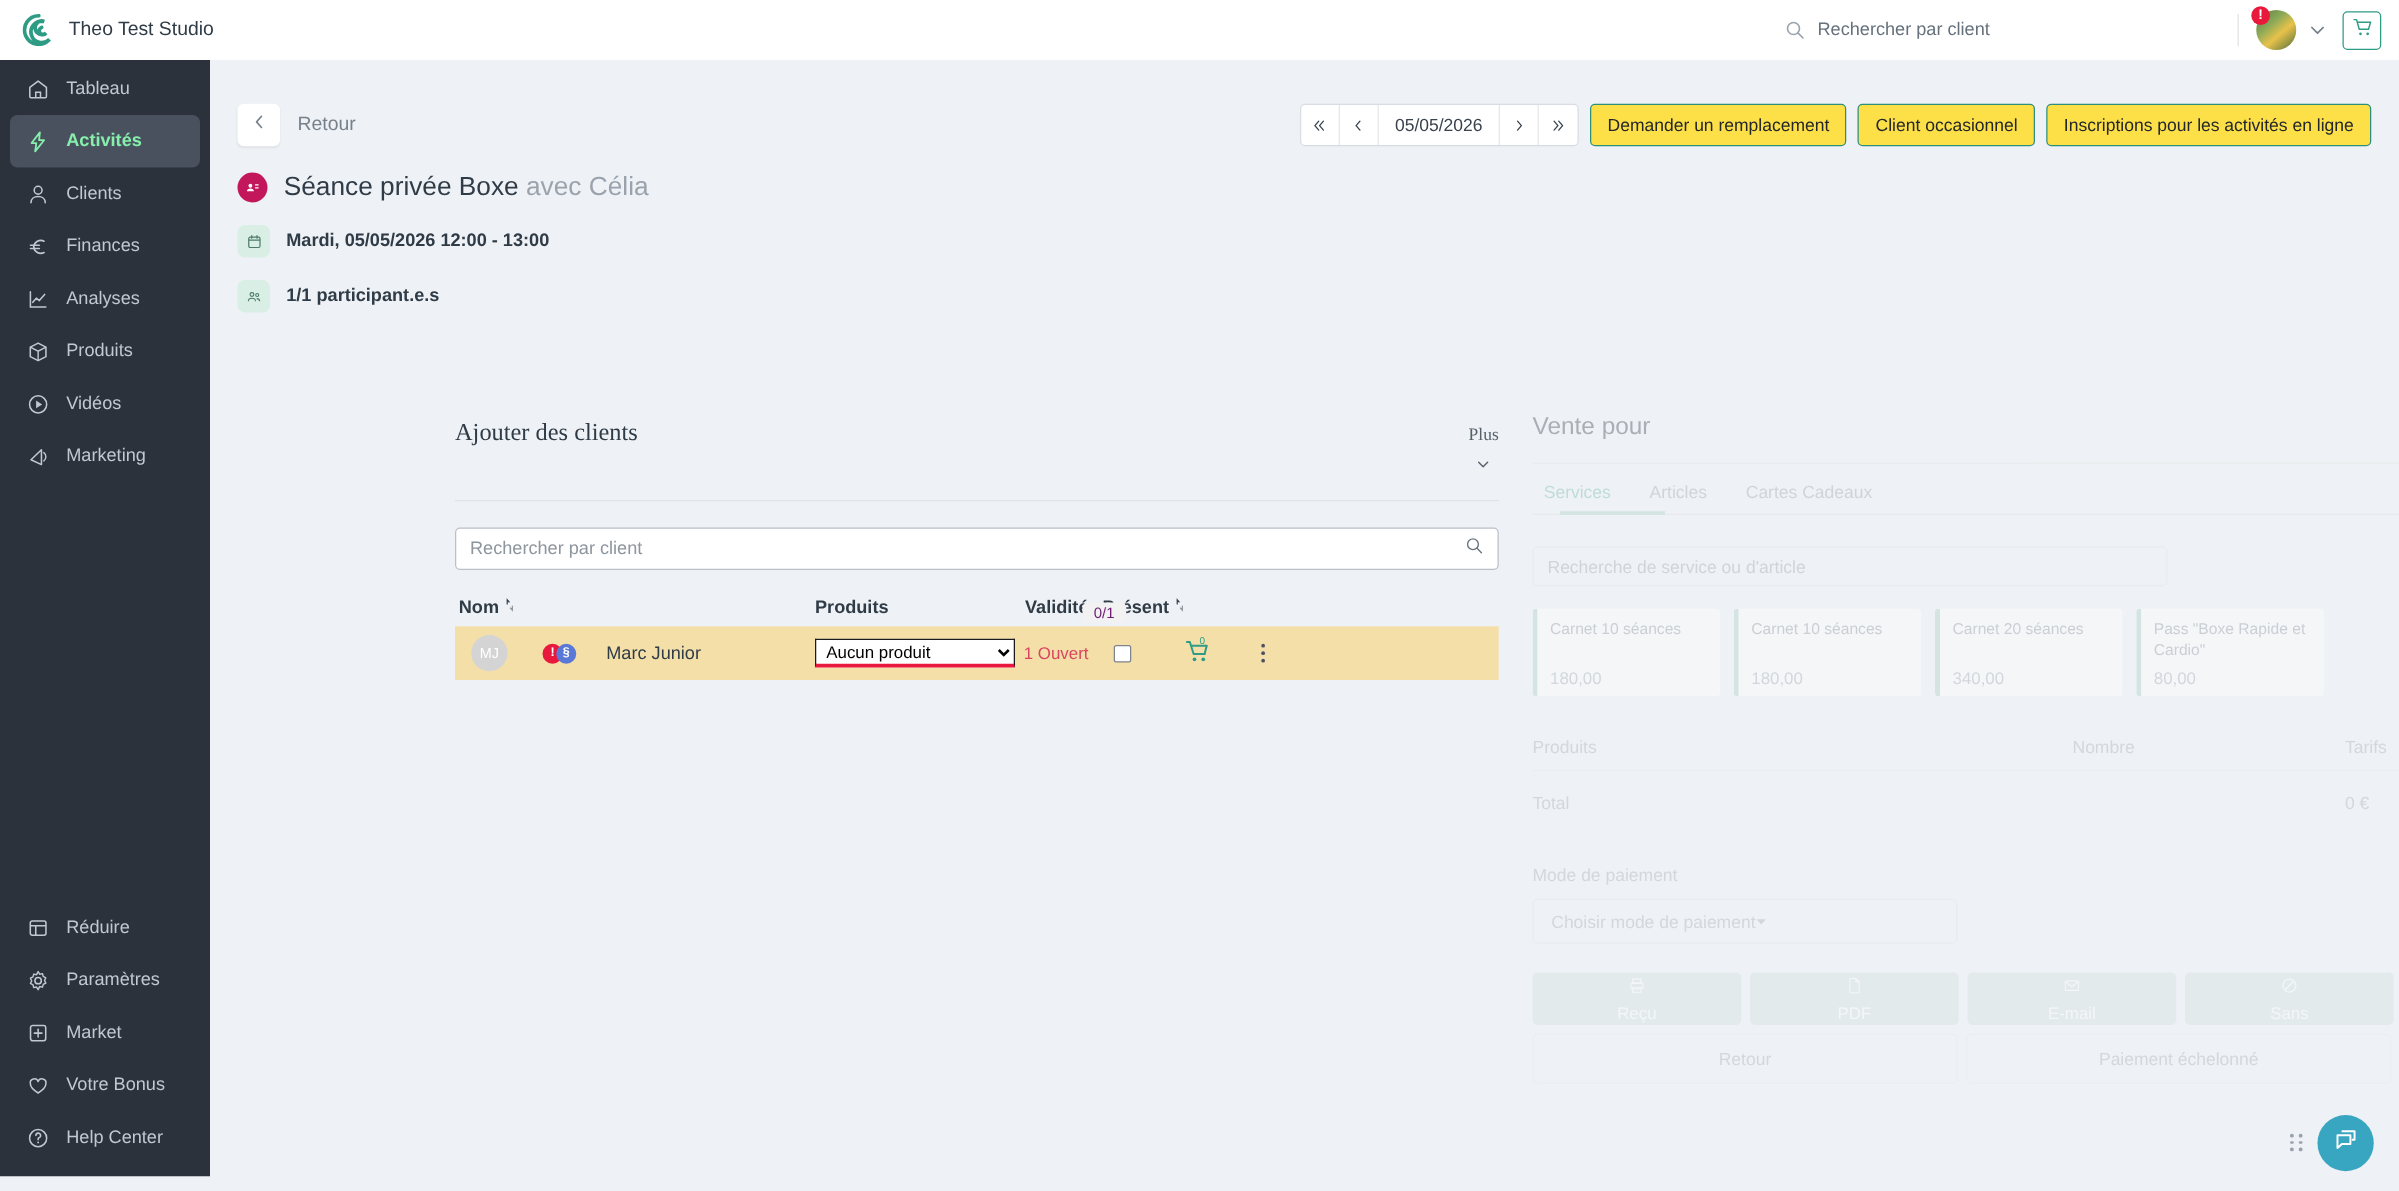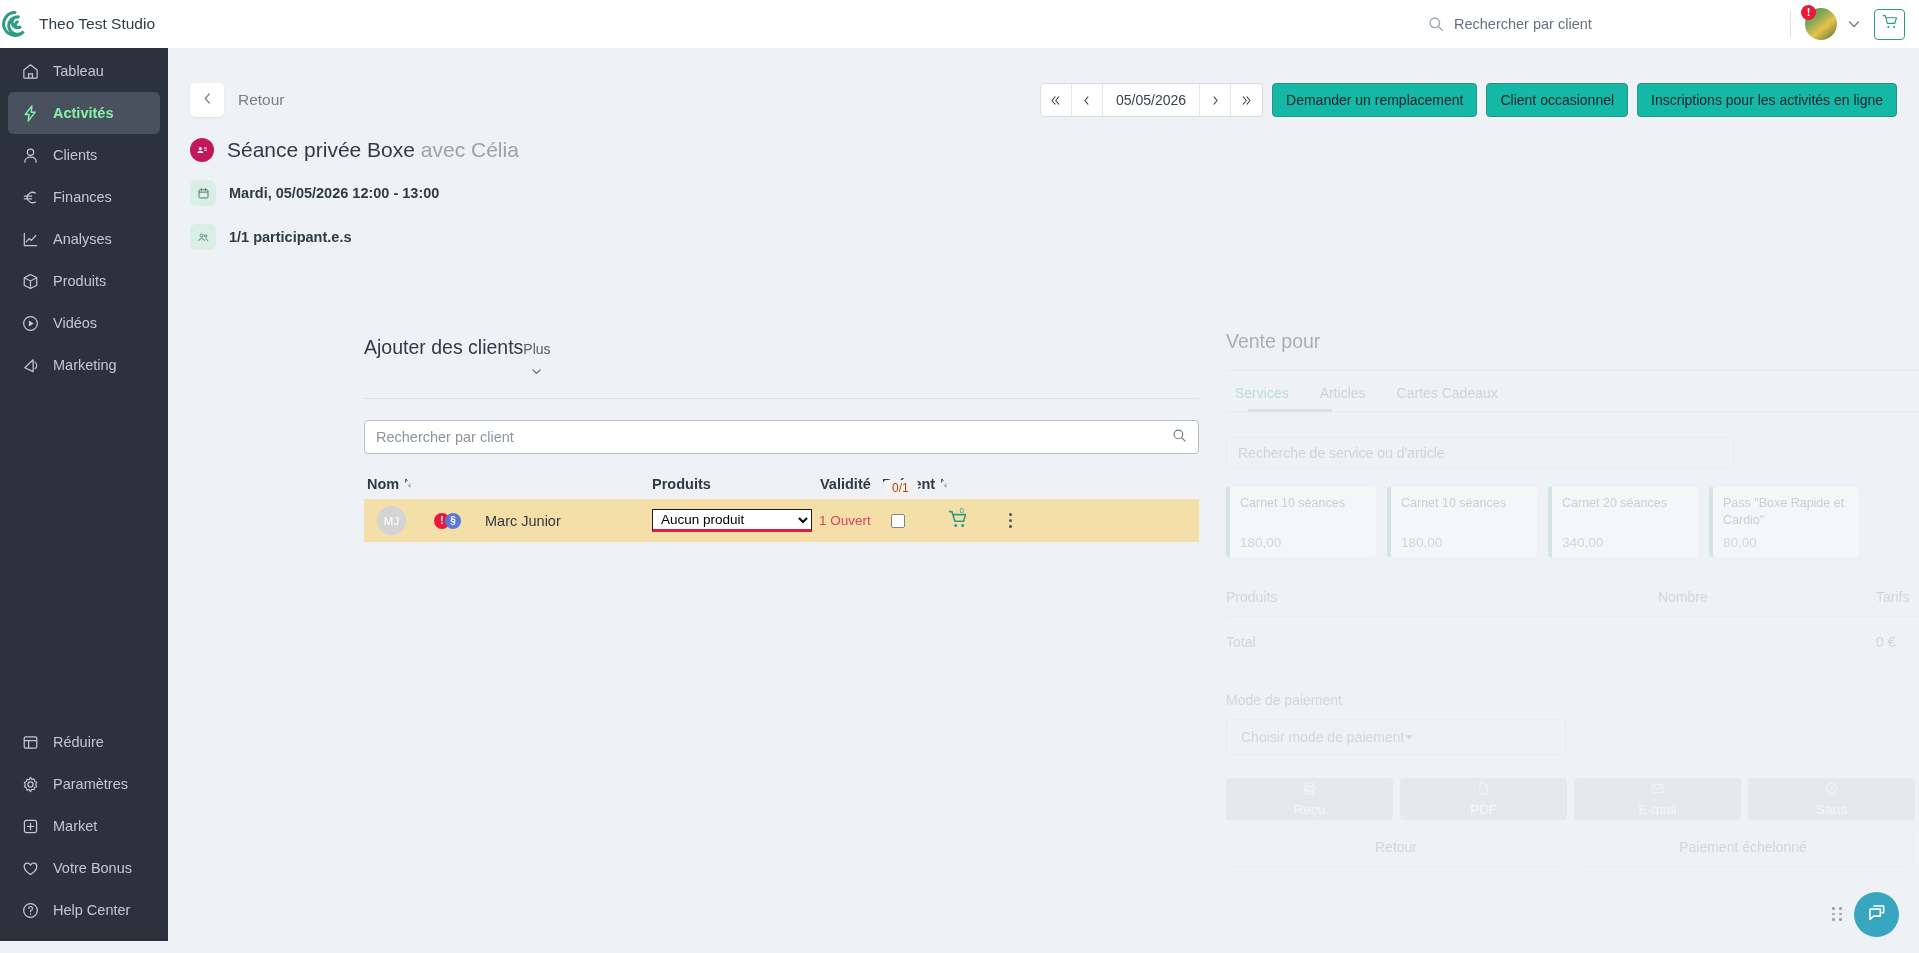--- a/index.html
+++ b/index.html
@@ -11,21 +11,21 @@
   }
 
   
   .topbar {
     position: absolute; top: 0; left: 0;
     width: 1919px; height: 48px;
     background: #ffffff;
     display: flex; align-items: center;
     z-index: 30;
   }
-  .brand { display: flex; align-items: center; gap: 11px; padding-left: 2px; width: 300px; }
+  .brand { display: flex; align-items: center; gap: 11px; padding-left: 18px; width: 300px; }
   .brand-logo { width: 26px; height: 26px; flex: 0 0 26px; }
   .brand-name { font-size: 15.5px; color: #2f3b46; font-weight: 400; }
 
   .top-search {
     position: absolute; left: 1428px; top: 0; height: 48px;
     display: flex; align-items: center; gap: 10px;
   }
   .top-search .mag { width: 16px; height: 16px; flex: 0 0 16px; }
   .top-search-text { font-size: 14.5px; color: #66717c; }
 
@@ -100,21 +100,21 @@
     display: flex; align-items: center; justify-content: center;
     font-size: 14px; color: #39424d;
     border-right: 1px solid #e3e7ec;
   }
   .datenav > div:last-child { border-right: none; }
   .dn-arrow { width: 31px; }
   .dn-date { padding: 0 13px; font-size: 14px; }
   .pill-btn {
     height: 34px; padding: 0 13px;
     border: 1px solid #2e8f7c; border-radius: 4px;
-    background: #14b8a6; color: #23262b;
+    background: #fde047; color: #23262b;
     font-size: 14px; display: flex; align-items: center;
     font-family: "Liberation Sans", sans-serif;
     cursor: pointer;
   }
 
   
   .sess { position: absolute; top: 90px; left: 22px; }
   .sess-title { display: flex; align-items: center; gap: 13px; }
   .sess-icon-red {
     width: 24px; height: 24px; border-radius: 50%; background: #c2185b;
@@ -124,21 +124,21 @@
   .sess-h1 .muted { color: #9aa3ad; }
   .sess-line { display: flex; align-items: center; gap: 13px; margin-top: 18px; }
   .sess-sq {
     width: 26px; height: 26px; border-radius: 6px; background: #d9efe6;
     display: flex; align-items: center; justify-content: center; flex: 0 0 26px;
   }
   .sess-txt { font-size: 14.5px; color: #2f3b46; font-weight: bold; }
 
   
   .lpanel { position: absolute; top: 288px; left: 196px; width: 835px; }
-  .lp-head { display: flex; align-items: baseline; justify-content: flex-start; }
+  .lp-head { display: flex; align-items: baseline; justify-content: space-between; font-family: Liberation Serif, serif; }
   .lp-title { font-size: 19.5px; color: #2f3b46; }
   .lp-plus { display: flex; align-items: center; gap: 8px; font-size: 14px; color: #57616c; cursor: pointer; flex-direction: column; }
   .lp-rule { height: 1px; background: #dfe3e8; margin-top: 17px; }
 
   .cli-search {
     margin-top: 21px; height: 34px; background: #fff;
     border: 1px solid #b9c0c8; border-radius: 4px;
     display: flex; align-items: center; padding: 0 11px;
   }
   .cli-search-input {
@@ -184,23 +184,23 @@
     background: #fff; font-size: 13.5px; color: #000;
     font-family: "Liberation Sans", sans-serif;
     padding-left: 4px;
   }
   .rw-valid { position: absolute; left: 455px; font-size: 13.5px; color: #d9455f; }
   .rw-check {
     position: absolute; left: 527px;
     width: 14px; height: 14px; border: 1px solid #7d848c; border-radius: 2px; background: #fff;
   }
   .rw-tip {
-    position: absolute; left: 519px; top: -19px;
+    position: absolute; left: 502px; top: -19px;
     background: #f2f2f2; border-radius: 4px;
-    font-size: 12px; color: #c2410c; padding: 1px 9px;
+    font-size: 12px; color: #701a75; padding: 1px 9px;
   }
   .rw-cart { position: absolute; left: 582px; top: 8px; }
   .rw-dots { position: absolute; left: 645px; display: flex; flex-direction: column; gap: 3px; }
   .rw-dots i { width: 3px; height: 3px; border-radius: 50%; background: #4a535d; display: block; }
 
   
   .rpanel { position: absolute; top: 282px; left: 1058px; width: 860px; opacity: .36; }
   .rp-title { font-size: 19.5px; color: #2f3b46; }
   .rp-rule { height: 1px; background: #e2dede; margin-top: 17px; }
   .rp-tabs { display: flex; gap: 13px; margin-top: 14px; position: relative; }

